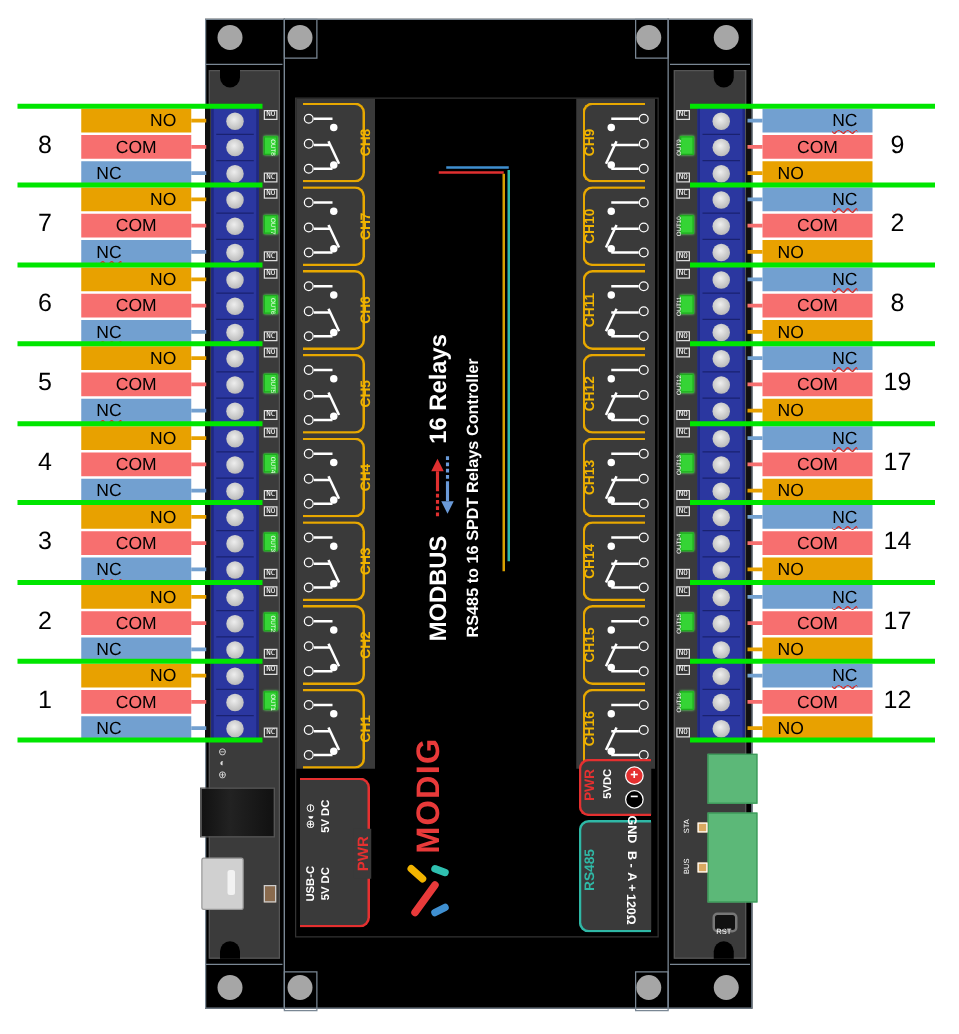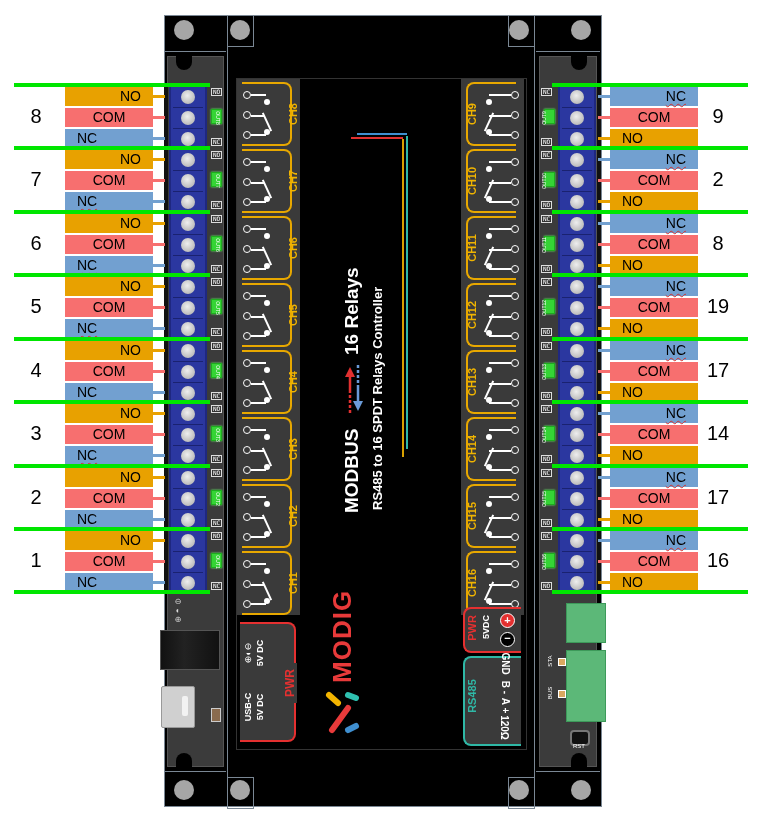--- a/index.html
+++ b/index.html
@@ -347,21 +347,21 @@
       <div class="screwline" style="left:562px;top:509.2px;width:30px;"></div>
       <div class="pin no" style="left:610px;top:510.4px;width:88px;text-align:left;padding:0 12px;"><span class="t">NO</span></div>
       <div class="wire" style="left:598px;top:518.4px;width:12px;background:#e8a100;"></div>
       <div class="screw" style="left:570px;top:513.4px;"></div>
       <div class="silk" style="left:541px;top:469px;">NC</div>
       <div class="silk" style="left:541px;top:519px;">NO</div>
       <div class="led" style="left:544px;top:490px;"></div>
       <div class="abs" style="left:532px;top:496px;width:24px;font-size:5px;color:#fff;text-align:center;transform:rotate(-90deg);">OUT15</div>
     </div>
     <div class="abs" style="left:0;top:0;">
-      <div class="grpnum" style="left:698px;top:549px;">16</div>
+      <div class="grpnum" style="left:698px;top:549px;">12</div>
       <div class="pin nc" style="left:610px;top:531px;width:88px;text-align:right;padding:0 12px;"><span class="t">NC</span></div>
       <div class="wire" style="left:598px;top:539px;width:12px;background:#72a0d0;"></div>
       <div class="screw" style="left:570px;top:534px;"></div>
       <div class="screwline" style="left:562px;top:551px;width:30px;"></div>
       <div class="pin com" style="left:610px;top:552.2px;width:88px;text-align:center;padding:0 0px;"><span class="t">COM</span></div>
       <div class="wire" style="left:598px;top:560.2px;width:12px;background:#f76f6f;"></div>
       <div class="screw" style="left:570px;top:555.2px;"></div>
       <div class="screwline" style="left:562px;top:572.2px;width:30px;"></div>
       <div class="pin no" style="left:610px;top:573.4px;width:88px;text-align:left;padding:0 12px;"><span class="t">NO</span></div>
       <div class="wire" style="left:598px;top:581.4px;width:12px;background:#e8a100;"></div>

